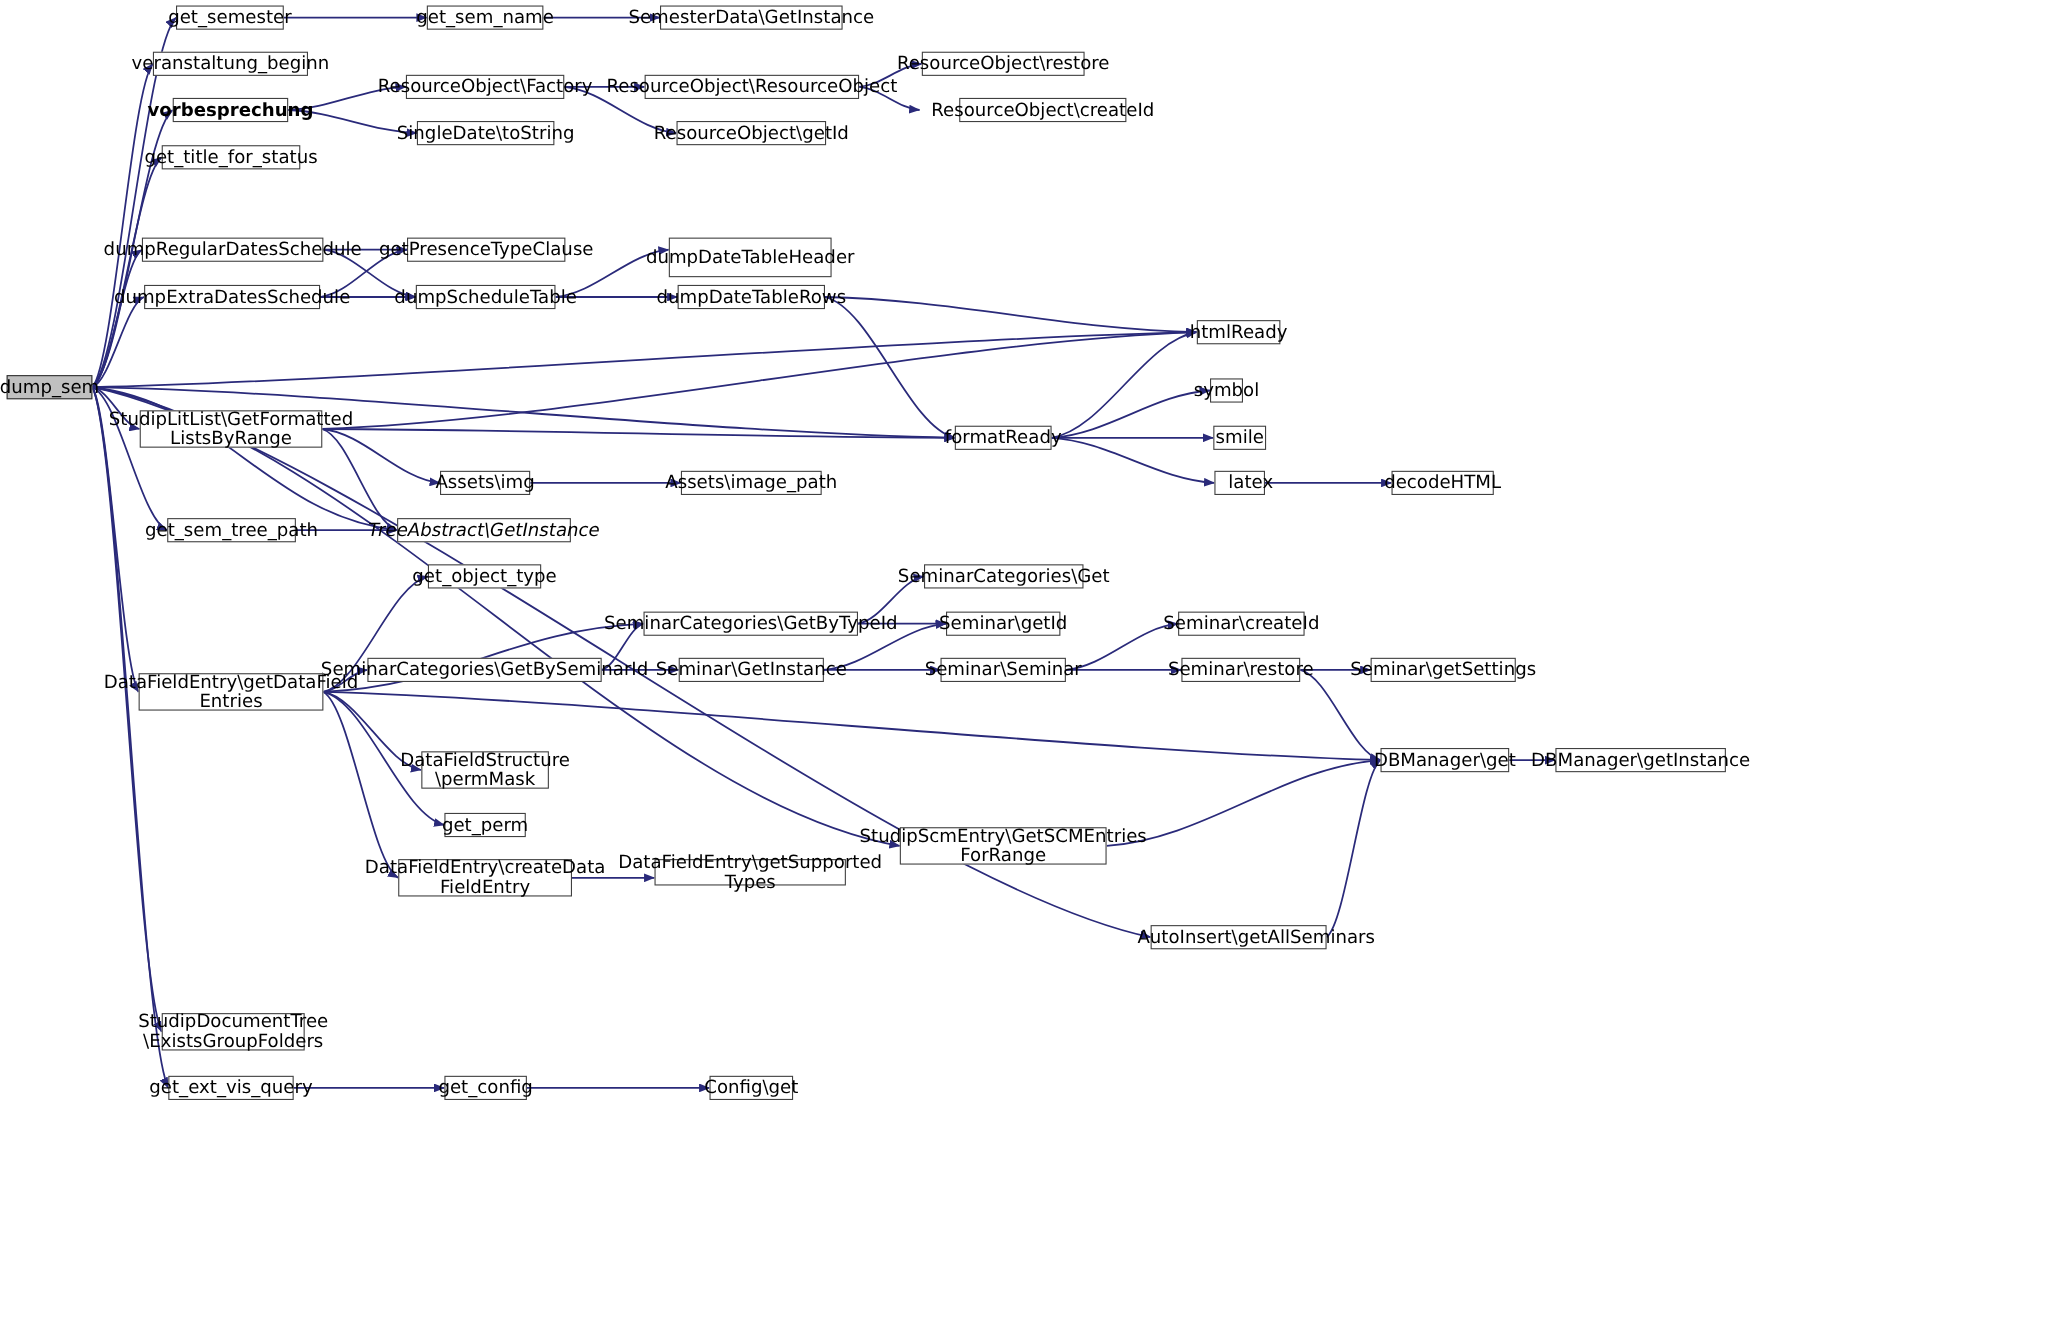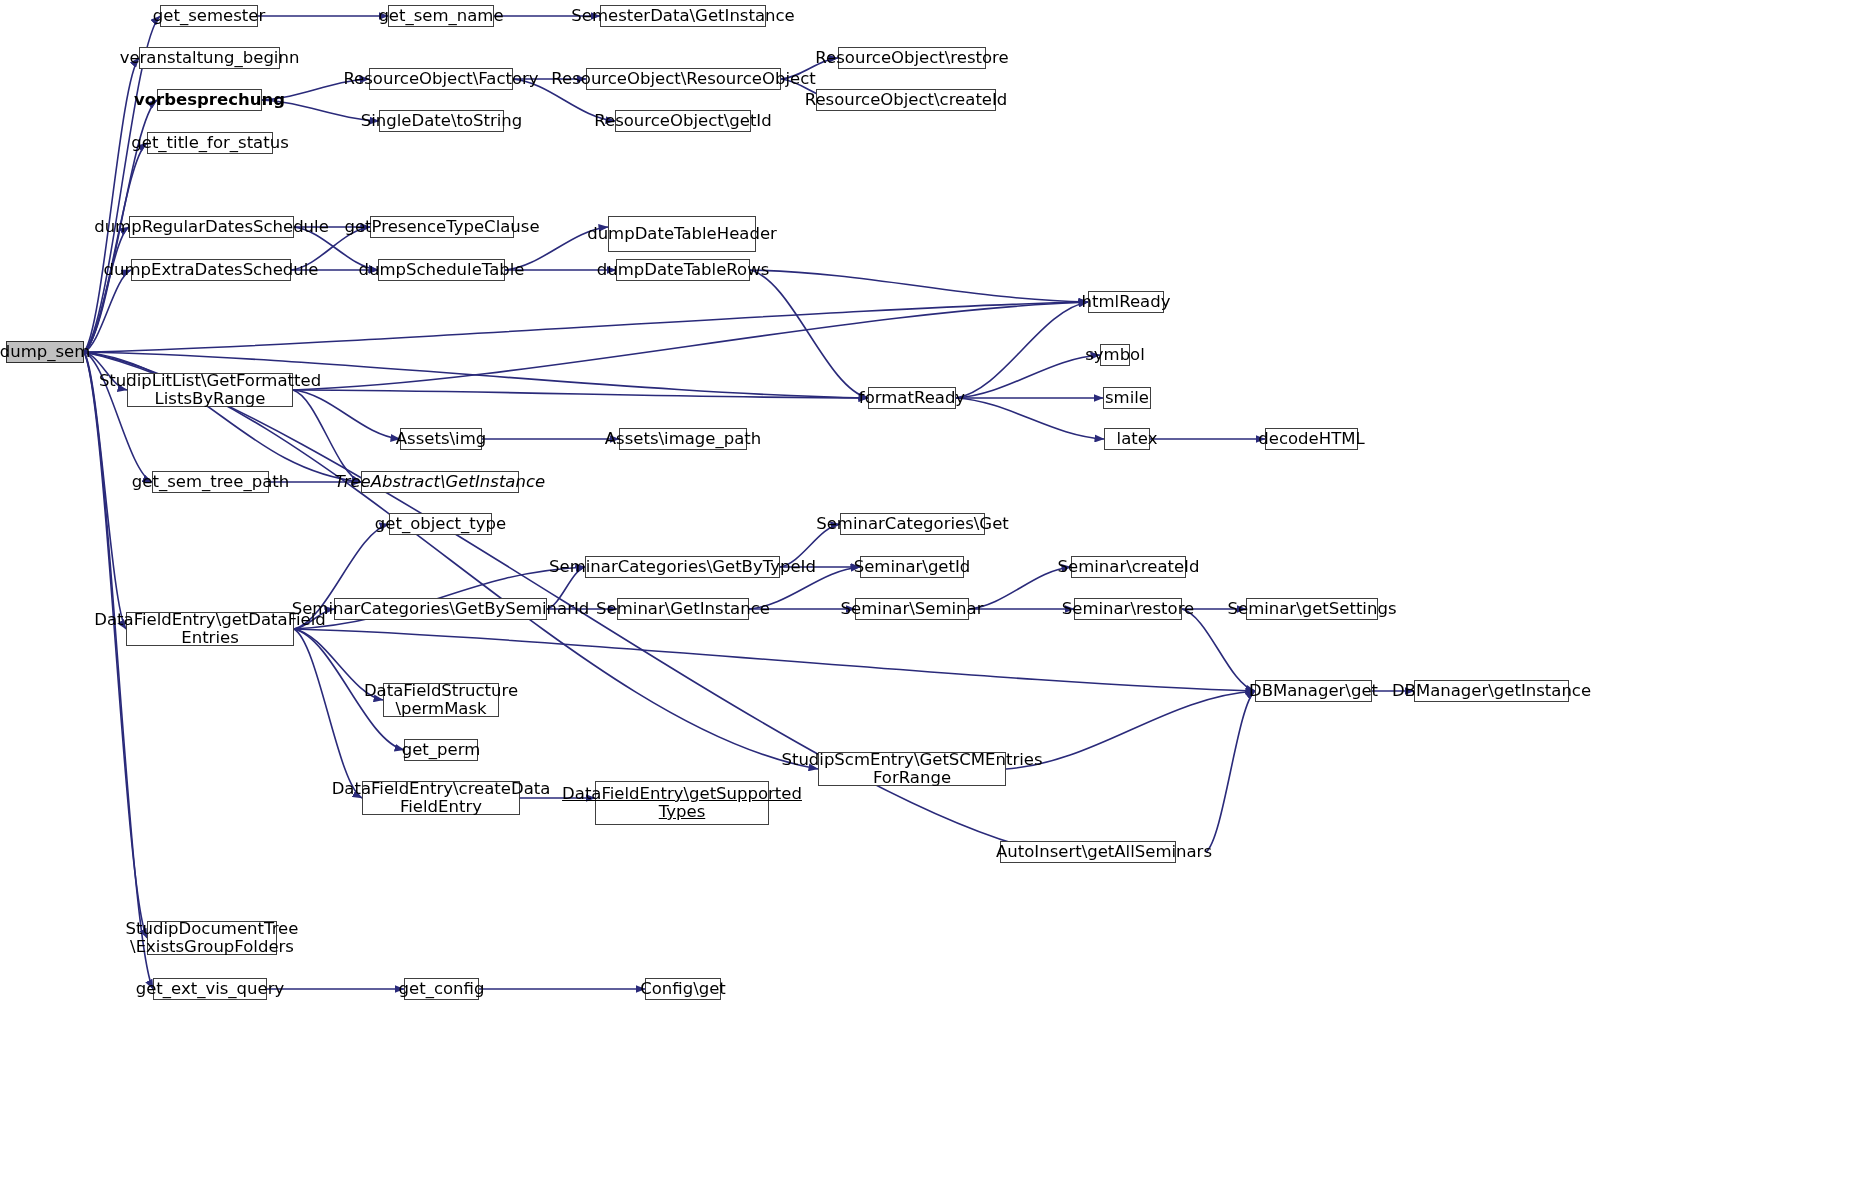--- a/index.html
+++ b/index.html
@@ -91,21 +91,21 @@
     </svg>
   <div id="nodes">
       <div class="node root" style="left: 6px; top: 341px; width: 78px; height: 22px;">dump_sem</div>
       <div class="node" style="left: 160px; top: 5px; width: 98px; height: 22px;">get_semester</div>
       <div class="node" style="left: 388px; top: 5px; width: 106px; height: 22px;">get_sem_name</div>
       <div class="node" style="left: 600px; top: 5px; width: 166px; height: 22px;">SemesterData\GetInstance</div>
       <div class="node" style="left: 139px; top: 47px; width: 141px; height: 22px;">veranstaltung_beginn</div>
       <div class="node" style="left: 369px; top: 68px; width: 144px; height: 22px;">ResourceObject\Factory</div>
       <div class="node" style="left: 586px; top: 68px; width: 195px; height: 22px;">ResourceObject\ResourceObject</div>
       <div class="node" style="left: 838px; top: 47px; width: 148px; height: 22px;">ResourceObject\restore</div>
-      <div class="node" style="left: 816px; top: 89px; width: 180px; height: 22px;">ResourceObject\createId</div>
+      <div class="node" style="left: 872px; top: 89px; width: 152px; height: 22px;">ResourceObject\createId</div>
       <div class="node" style="left: 157px; top: 89px; width: 105px; height: 22px; font-weight: bold;">vorbesprechung</div>
       <div class="node" style="left: 379px; top: 110px; width: 125px; height: 22px;">SingleDate\toString</div>
       <div class="node" style="left: 615px; top: 110px; width: 136px; height: 22px;">ResourceObject\getId</div>
       <div class="node" style="left: 147px; top: 132px; width: 126px; height: 22px;">get_title_for_status</div>
       <div class="node" style="left: 129px; top: 216px; width: 165px; height: 22px;">dumpRegularDatesSchedule</div>
       <div class="node" style="left: 370px; top: 216px; width: 144px; height: 22px;">getPresenceTypeClause</div>
       <div class="node" style="left: 608px; top: 216px; width: 148px; height: 36px; text-align: center;">dumpDateTableHeader</div>
       <div class="node" style="left: 131px; top: 259px; width: 160px; height: 22px;">dumpExtraDatesSchedule</div>
       <div class="node" style="left: 378px; top: 259px; width: 127px; height: 22px;">dumpScheduleTable</div>
       <div class="node" style="left: 616px; top: 259px; width: 134px; height: 22px;">dumpDateTableRows</div>
@@ -135,22 +135,22 @@
 Entries</div>
       <div class="node" style="left: 1255px; top: 680px; width: 117px; height: 22px;">DBManager\get</div>
       <div class="node" style="left: 1414px; top: 680px; width: 155px; height: 22px;">DBManager\getInstance</div>
       <div class="node" style="left: 383px; top: 683px; width: 116px; height: 34px;">DataFieldStructure
 \permMask</div>
       <div class="node" style="left: 404px; top: 739px; width: 74px; height: 22px;">get_perm</div>
       <div class="node" style="left: 818px; top: 752px; width: 188px; height: 34px;">StudipScmEntry\GetSCMEntries
 ForRange</div>
       <div class="node" style="left: 362px; top: 781px; width: 158px; height: 34px;">DataFieldEntry\createData
 FieldEntry</div>
-      <div class="node" style="left: 595px; top: 781px; width: 174px; height: 44px; text-decoration: underline;">DataFieldEntry\getSupported
+      <div class="node" style="left: 595px; top: 781px; width: 174px; height: 24px;">DataFieldEntry\getSupported
 Types</div>
-      <div class="node" style="left: 1000px; top: 841px; width: 176px; height: 22px; padding-left: 32px;">AutoInsert\getAllSeminars</div>
+      <div class="node" style="left: 1046px; top: 841px; width: 160px; height: 22px; padding-left: 32px;">AutoInsert\getAllSeminars</div>
       <div class="node" style="left: 147px; top: 921px; width: 130px; height: 34px;">StudipDocumentTree
 \ExistsGroupFolders</div>
       <div class="node" style="left: 153px; top: 978px; width: 114px; height: 22px;">get_ext_vis_query</div>
       <div class="node" style="left: 404px; top: 978px; width: 75px; height: 22px;">get_config</div>
       <div class="node" style="left: 645px; top: 978px; width: 76px; height: 22px;">Config\get</div>
     </div>
 </div>
 
 </body></html>

